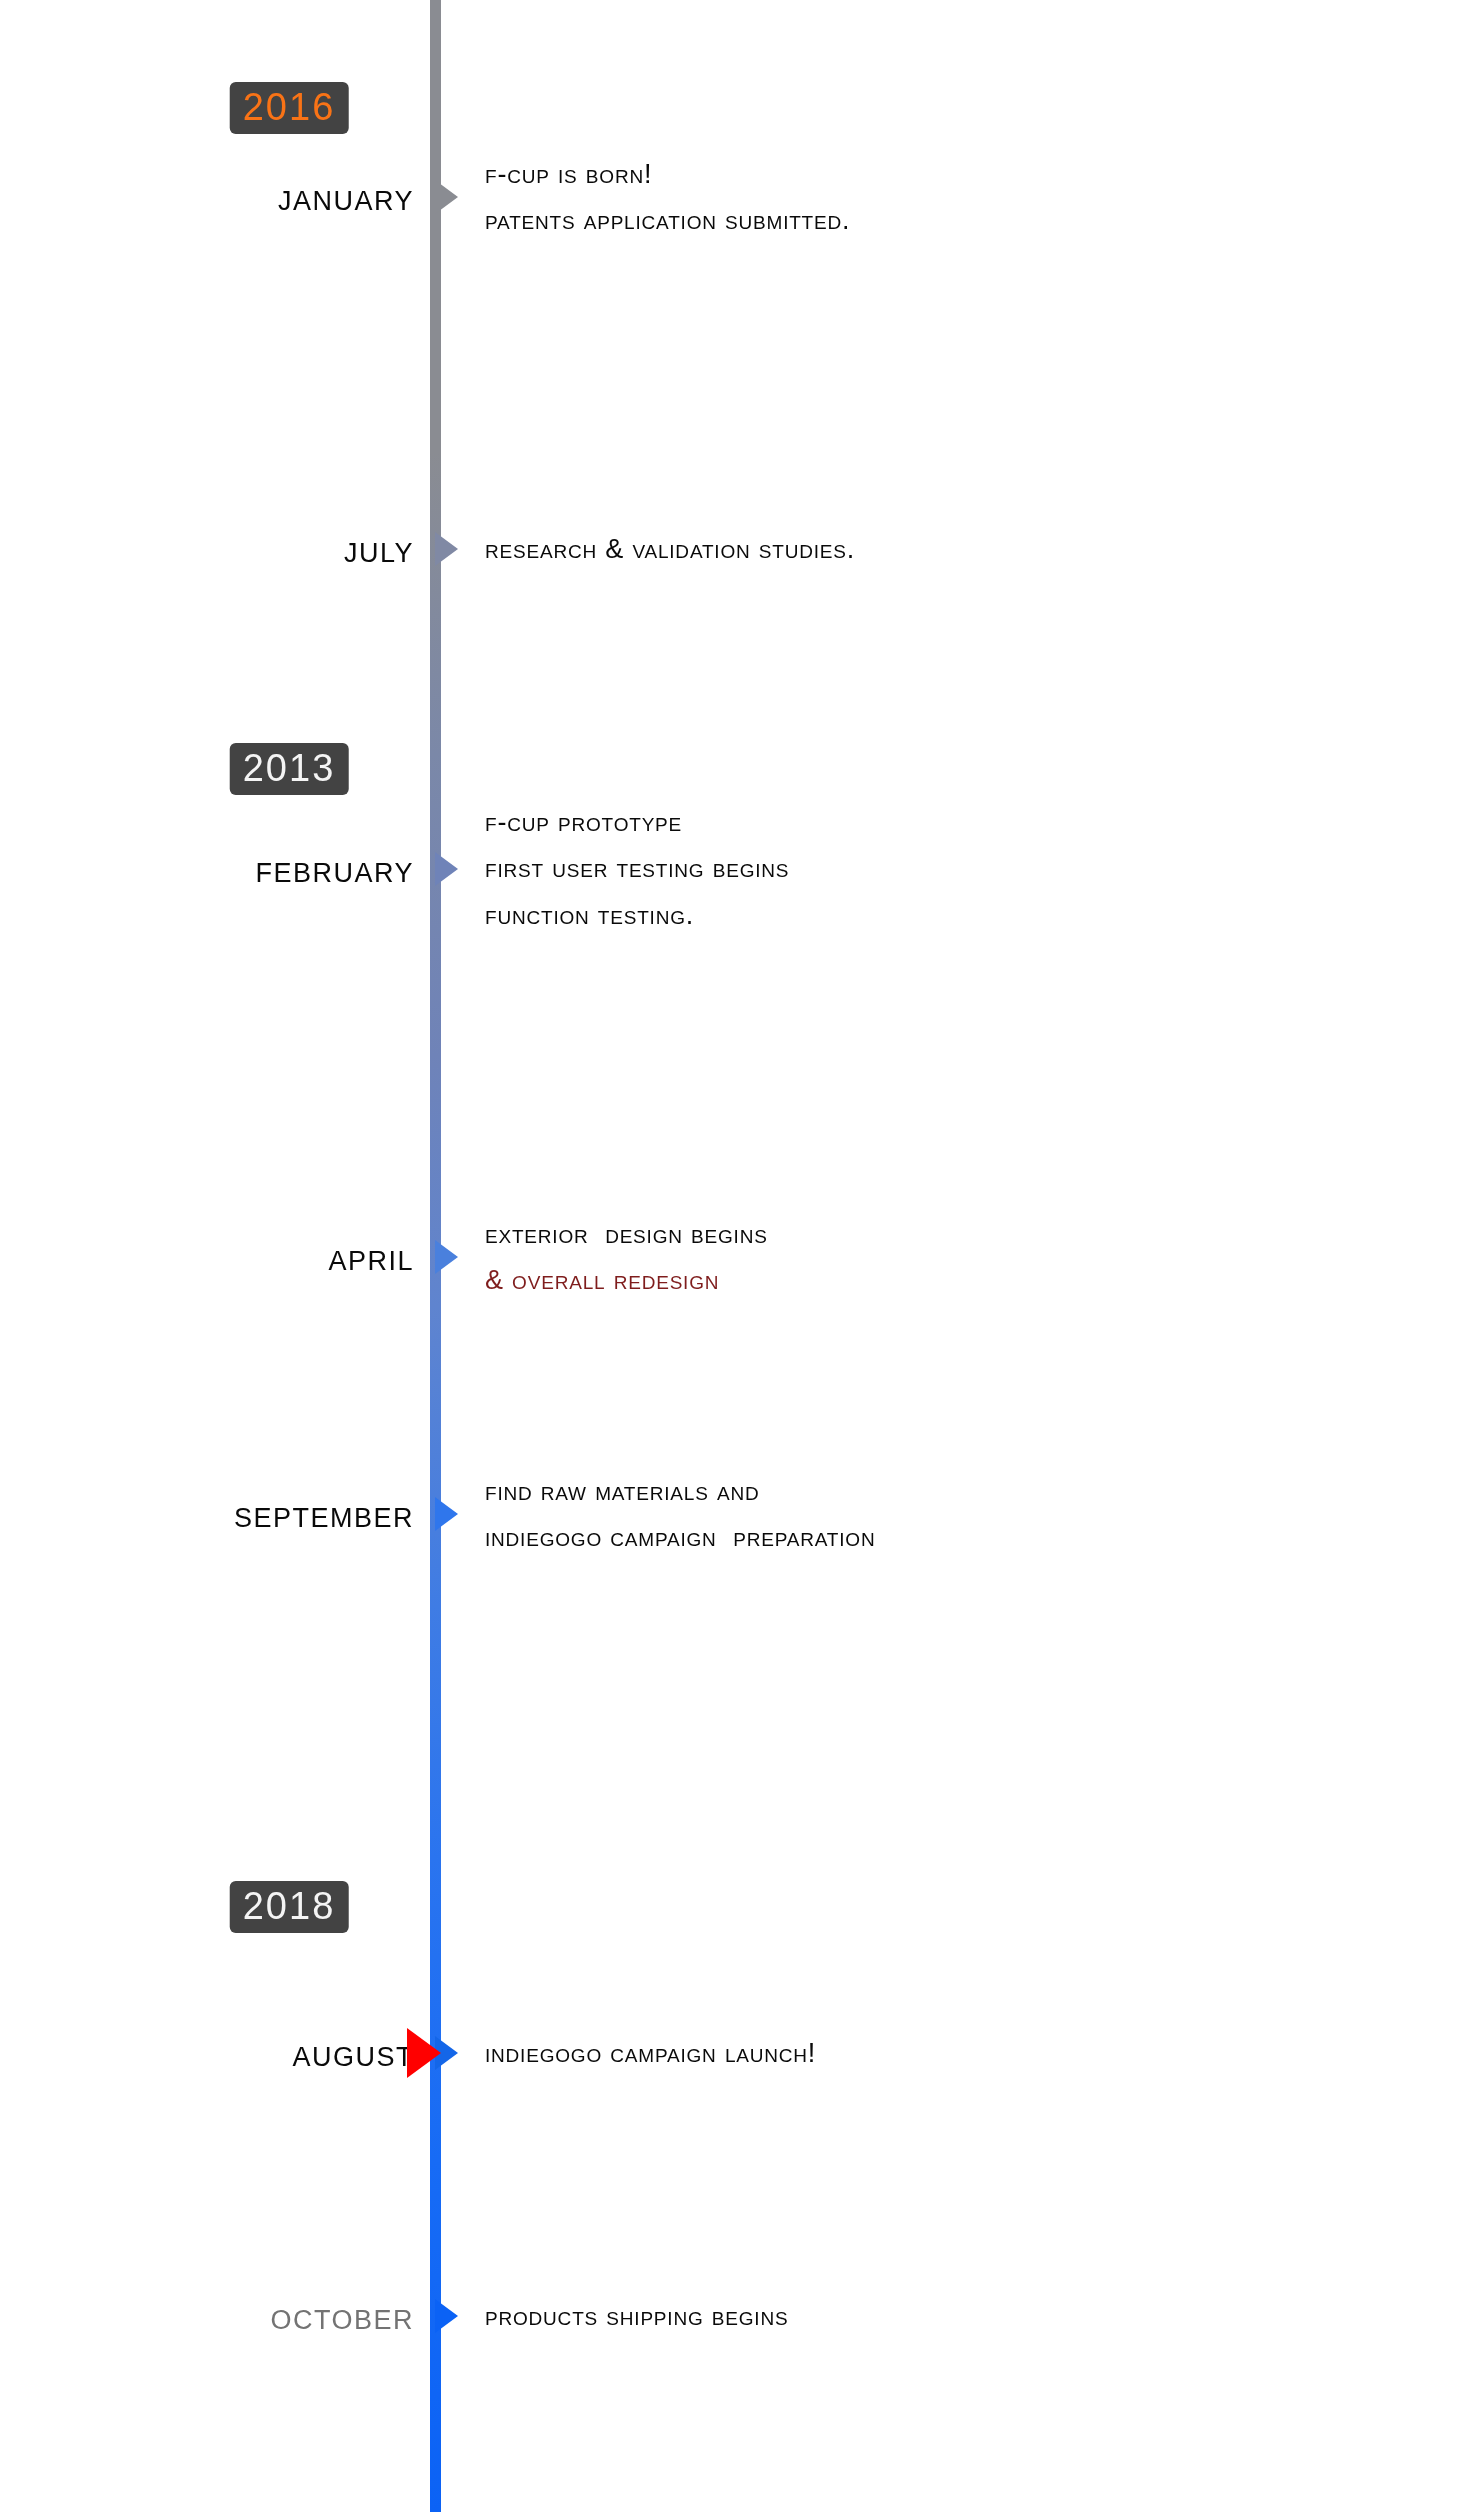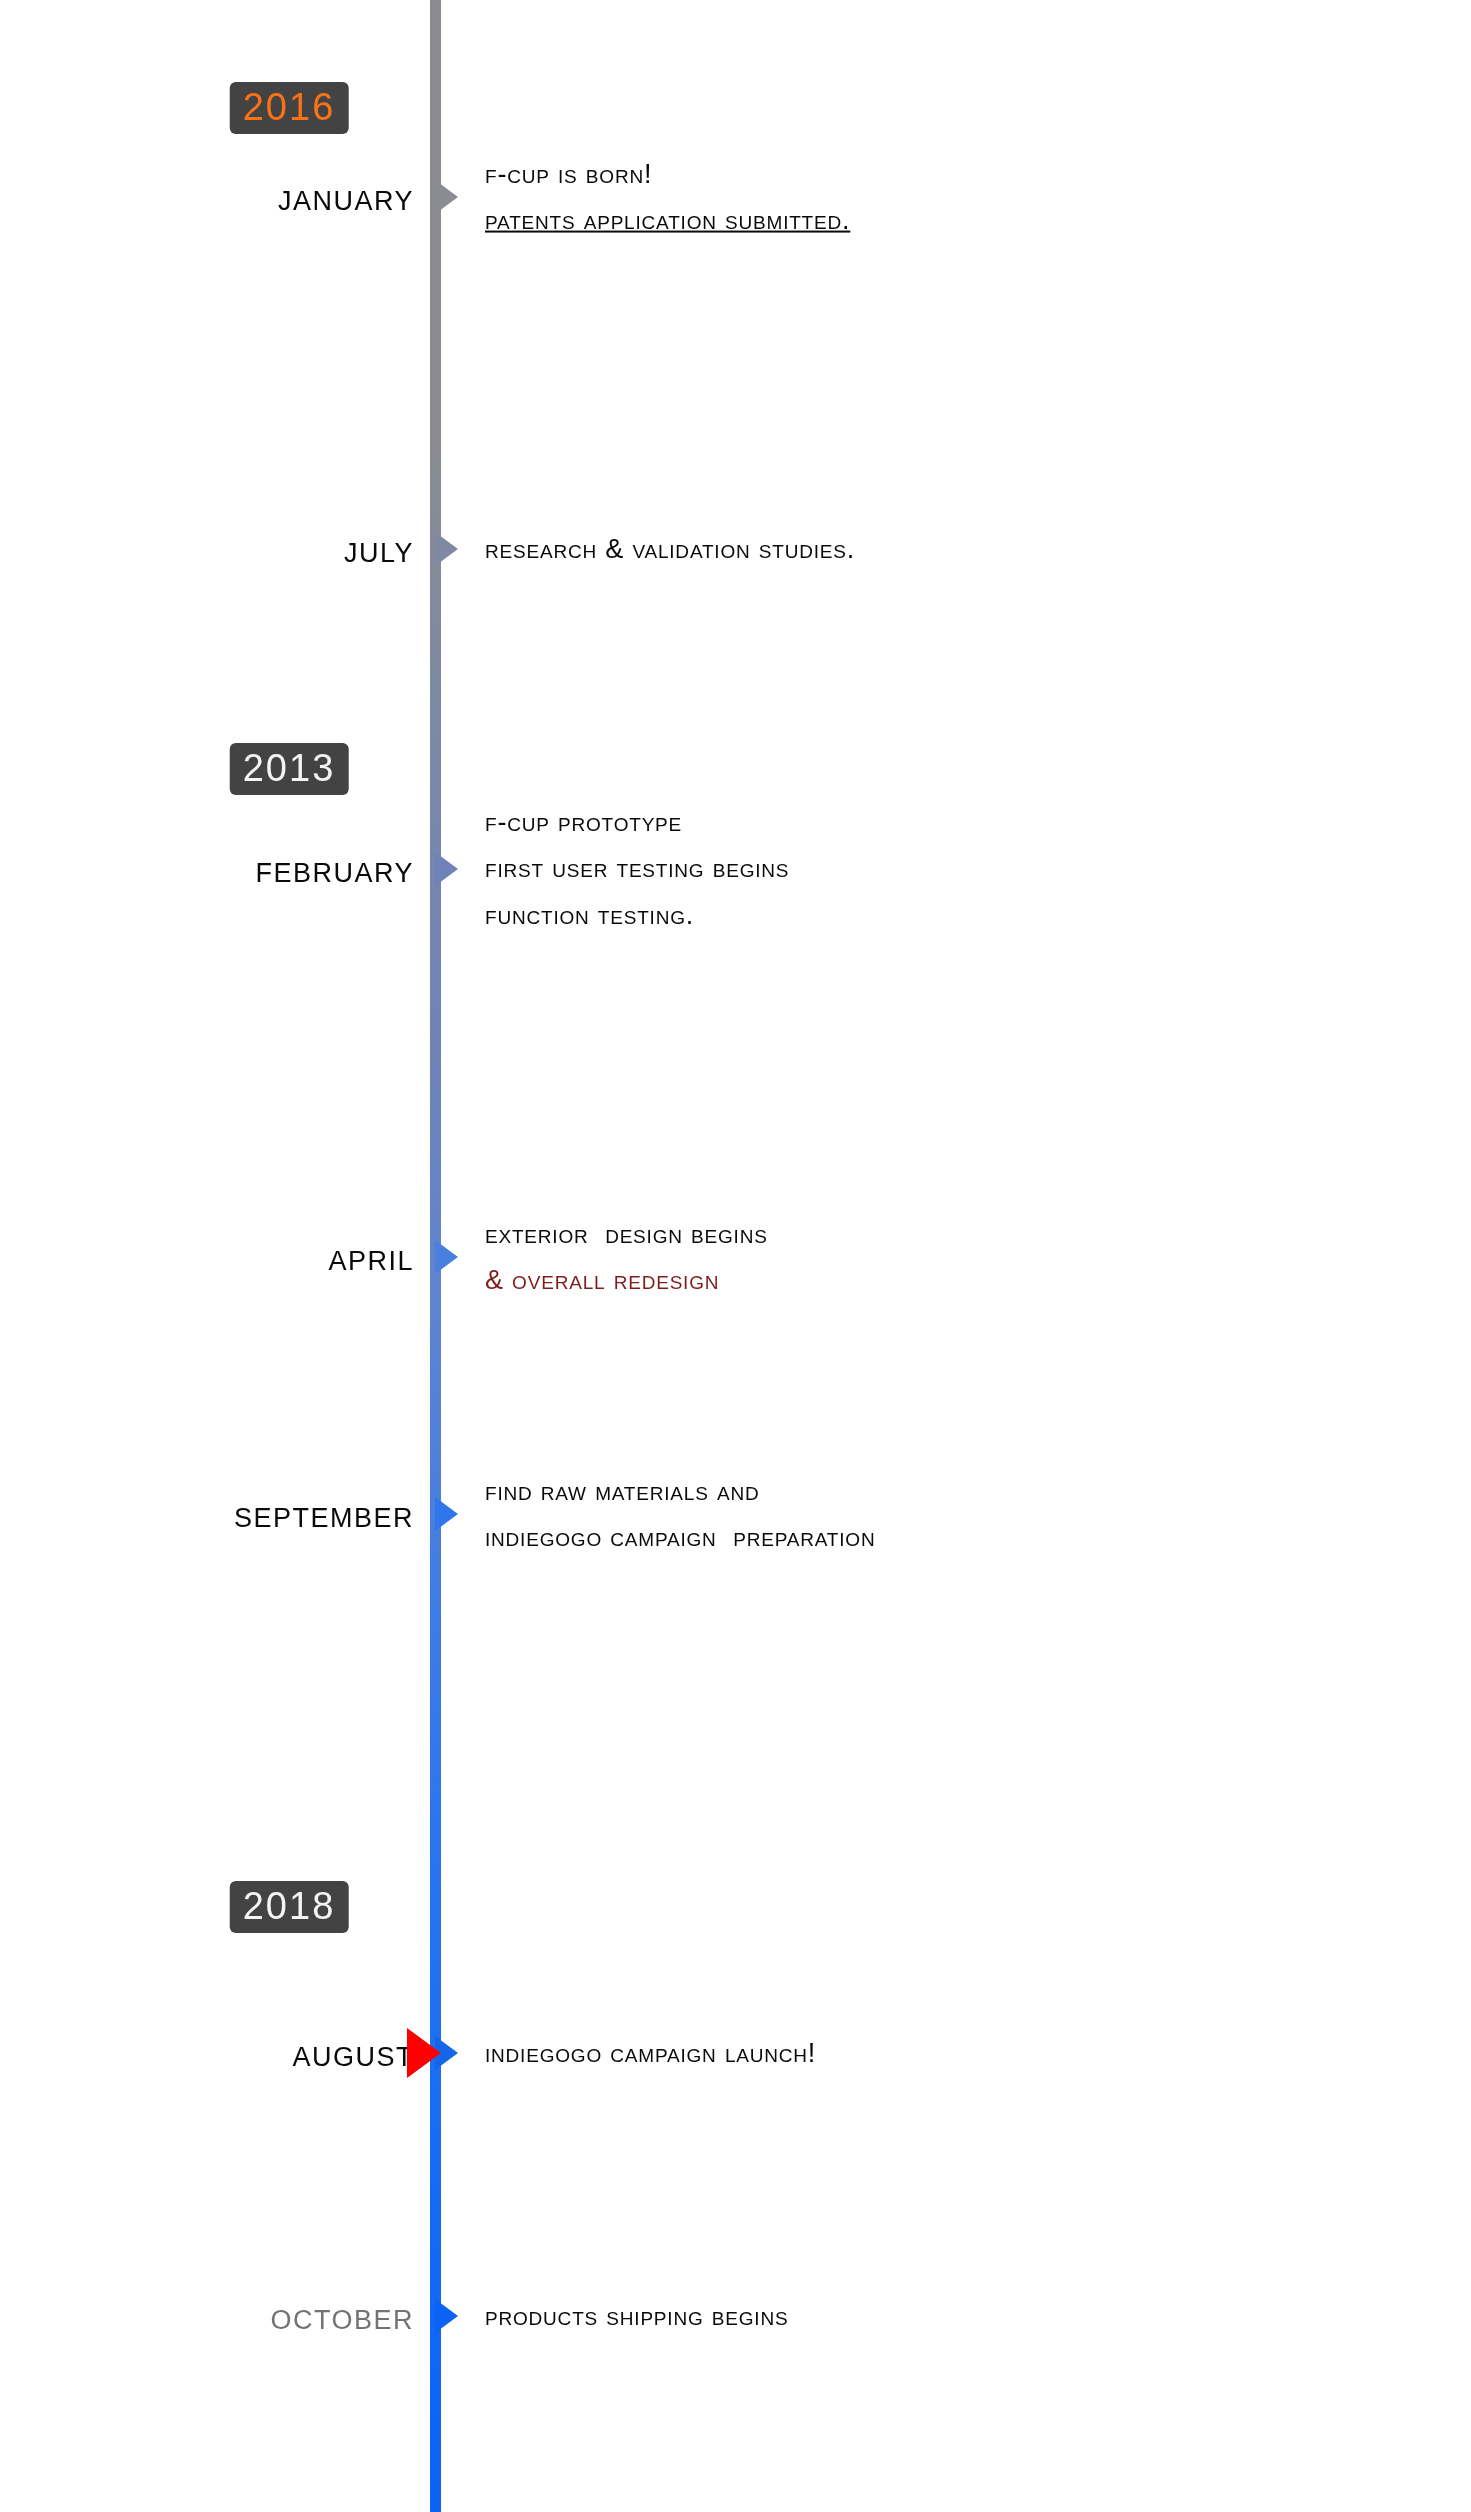--- a/index.html
+++ b/index.html
@@ -123,21 +123,21 @@
 
 <div id="timeline-root">
     <div class="year-badge" style="left: 289px; top: 108px; background: rgb(67, 67, 67); color: #f97316;">2016</div>
     <div class="year-badge" style="left: 289px; top: 769px; background: rgb(67, 67, 67); color: rgb(244, 244, 244);">2013</div>
     <div class="year-badge" style="left: 289px; top: 1907px; background: rgb(67, 67, 67); color: rgb(244, 244, 244);">2018</div>
     <div class="timeline-row" style="top: 197px;">
       <div class="month-label" style="color: rgb(10, 10, 10);">January</div>
       <div class="marker" style="border-left-color: rgb(138, 140, 146);"></div>
       <div class="events">
         <div class="event-line" style="color: rgb(10, 10, 10);">F-cup is born!</div>
-        <div class="event-line" style="color: rgb(10, 10, 10); text-decoration: underline;">Patents application submitted.</div>
+        <div class="event-line" style="color: rgb(10, 10, 10);">Patents application submitted.</div>
       </div>
     </div>
     <div class="timeline-row" style="top: 549px;">
       <div class="month-label" style="color: rgb(10, 10, 10);">July</div>
       <div class="marker" style="border-left-color: rgb(128, 137, 164);"></div>
       <div class="events">
         <div class="event-line" style="color: rgb(10, 10, 10);">Research &amp; validation studies.</div>
       </div>
     </div>
     <div class="timeline-row" style="top: 869px;">

